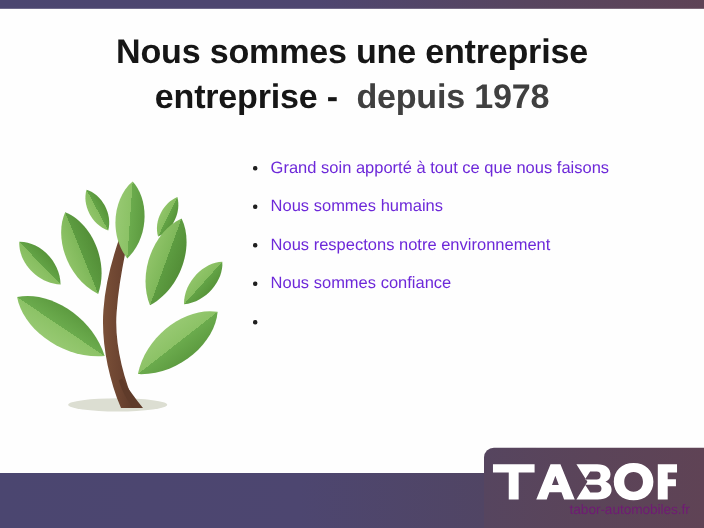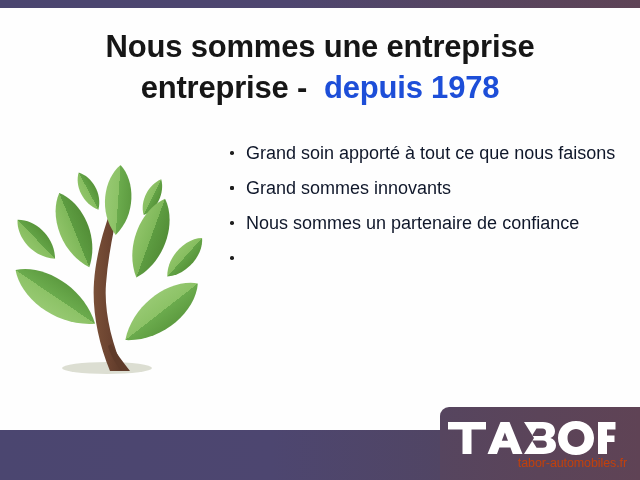--- a/index.html
+++ b/index.html
@@ -36,39 +36,39 @@
     left: 0; top: 26px;
     width: 640px;
     text-align: center;
     font-size: 31px;
     font-weight: bold;
     line-height: 41px;
     color: #161616;
     letter-spacing: -0.2px;
   }
   .heading .line2 { display: block; }
-  .heading .accent { color: #1d4ed8; }
+  .heading .accent { color: #404040; }
   .heading .dash { color: #161616; }
 
   
   .bullets {
     position: absolute;
     left: 228px;
     top: 144px;
     width: 400px;
     list-style: none;
     margin: 0;
     padding: 0;
   }
   .bullets li {
     position: relative;
     padding-left: 18px;
-    font-size: 18px;
+    font-size: 15px;
     line-height: 18px;
-    color: #0f172a;
+    color: #6d28d9;
     margin-bottom: 17px;
     white-space: nowrap;
   }
   .bullets li .dot {
     position: absolute;
     left: 2px;
     top: 7px;
     width: 3.5px;
     height: 3.5px;
     border-radius: 50%;
@@ -123,21 +123,21 @@
   }
   .logo-mark {
     display: block;
     height: 34px;
   }
   .logo-url {
     display: block;
     margin-top: 1px;
     margin-right: 1px;
     font-size: 12.5px;
-    color: #c2410c;
+    color: #701a75;
     letter-spacing: -0.1px;
     line-height: 14px;
   }
 </style>
 </head>
 <body>
 
 <div id="slide">
 
   <div class="top-bar"></div>
@@ -214,23 +214,23 @@
       </g>
 
       <g transform="translate(148,163) rotate(52)">
         <path fill="url(#lfB)" d="M0 -48 C 21 -29, 24 16, 0 44 C -24 16, -21 -29, 0 -48 Z"></path>
       </g>
     </svg>
   </div>
 
   <ul class="bullets">
     <li><span class="dot"></span><span>Grand soin apporté à tout ce que nous faisons</span></li>
-    <li><span class="dot"></span></li>
-    <li><span class="dot"></span><span>Grand sommes innovants</span></li>
-    <li><span class="dot"></span><span>Nous sommes un partenaire de confiance</span></li>
+    <li><span class="dot"></span><span>Nous sommes humains</span></li>
+    <li><span class="dot"></span><span>Nous respectons notre environnement</span></li>
+    <li><span class="dot"></span><span>Nous sommes confiance</span></li>
     <li><span class="dot"></span></li>
   </ul>
 
   <div class="bottom-band">
     <div class="band-left"></div>
     <div class="band-wedge"></div>
     <div class="band-right"></div>
 
     <div class="logo">
       <svg class="logo-mark" viewBox="0 0 168 34" width="168" height="34" xmlns="http://www.w3.org/2000/svg">

